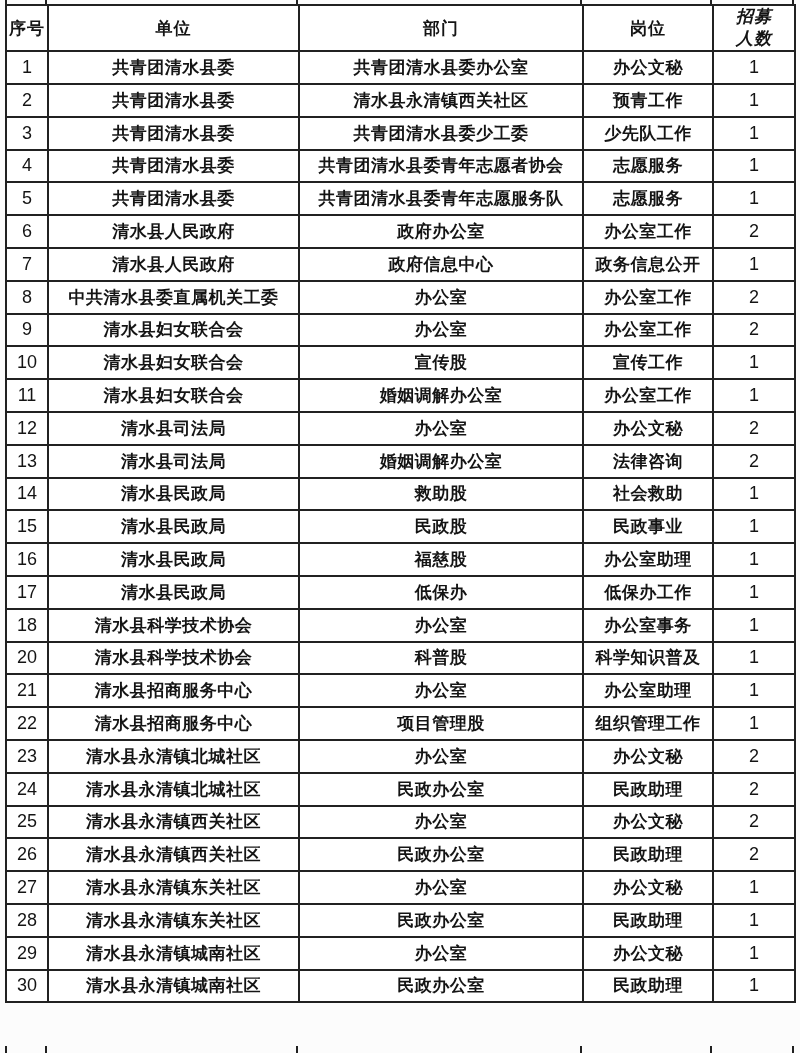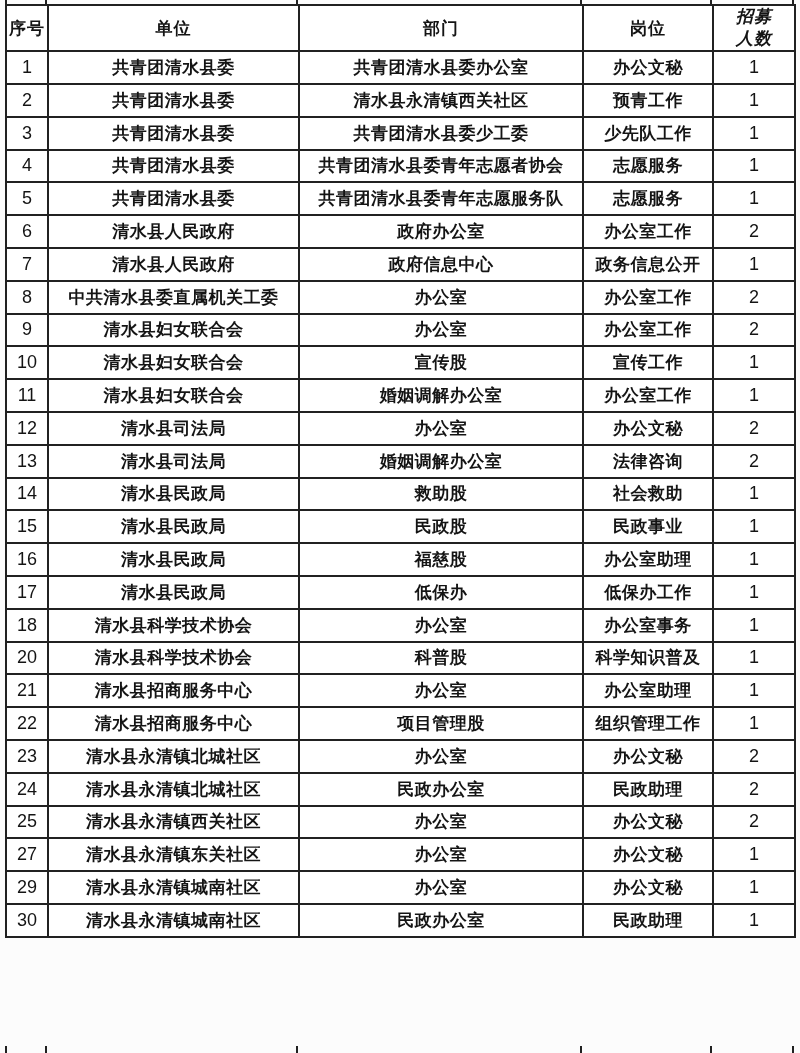--- a/index.html
+++ b/index.html
@@ -264,24 +264,38 @@
           <td class="c4">2</td>
         </tr>
         <tr>
           <td class="c0">25</td>
           <td class="c1">清水县永清镇西关社区</td>
           <td class="c2">办公室</td>
           <td class="c3">办公文秘</td>
           <td class="c4">2</td>
         </tr>
         <tr>
+          <td class="c0">26</td>
+          <td class="c1">清水县永清镇西关社区</td>
+          <td class="c2">民政办公室</td>
+          <td class="c3">民政助理</td>
+          <td class="c4">2</td>
+        </tr>
+        <tr>
           <td class="c0">27</td>
           <td class="c1">清水县永清镇东关社区</td>
           <td class="c2">办公室</td>
           <td class="c3">办公文秘</td>
+          <td class="c4">1</td>
+        </tr>
+        <tr>
+          <td class="c0">28</td>
+          <td class="c1">清水县永清镇东关社区</td>
+          <td class="c2">民政办公室</td>
+          <td class="c3">民政助理</td>
           <td class="c4">1</td>
         </tr>
         <tr>
           <td class="c0">29</td>
           <td class="c1">清水县永清镇城南社区</td>
           <td class="c2">办公室</td>
           <td class="c3">办公文秘</td>
           <td class="c4">1</td>
         </tr>
         <tr>

